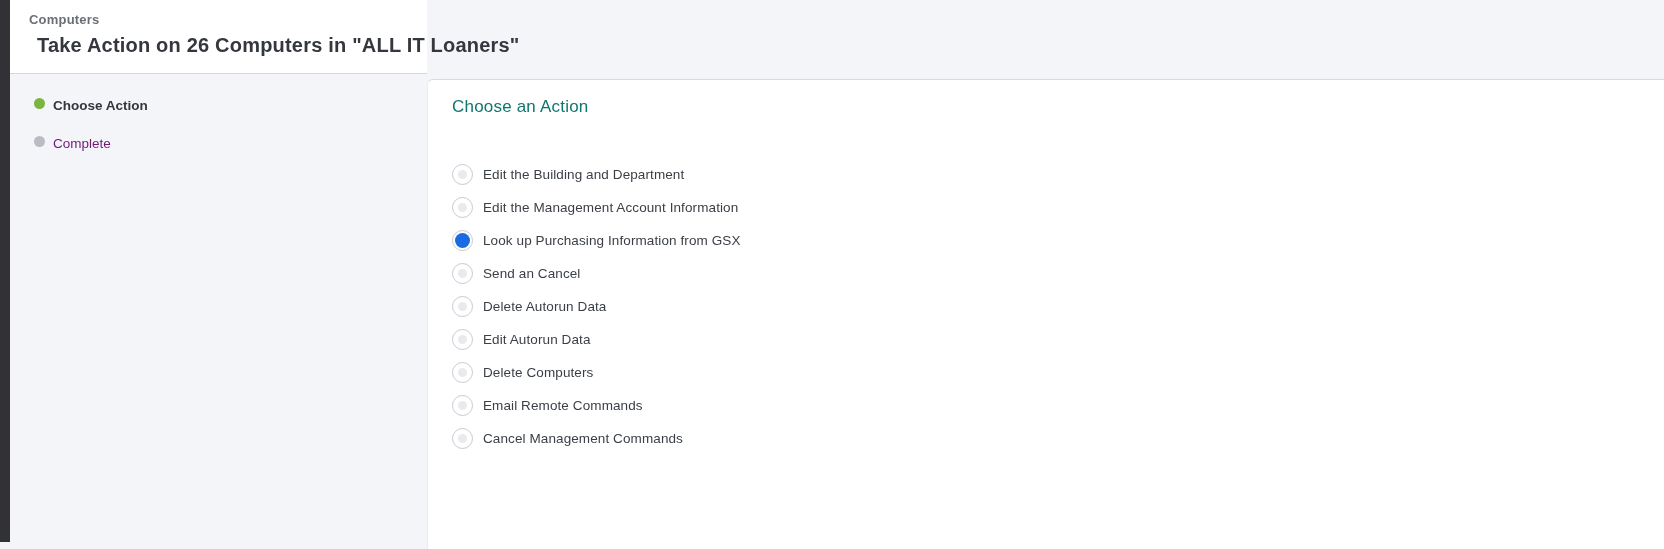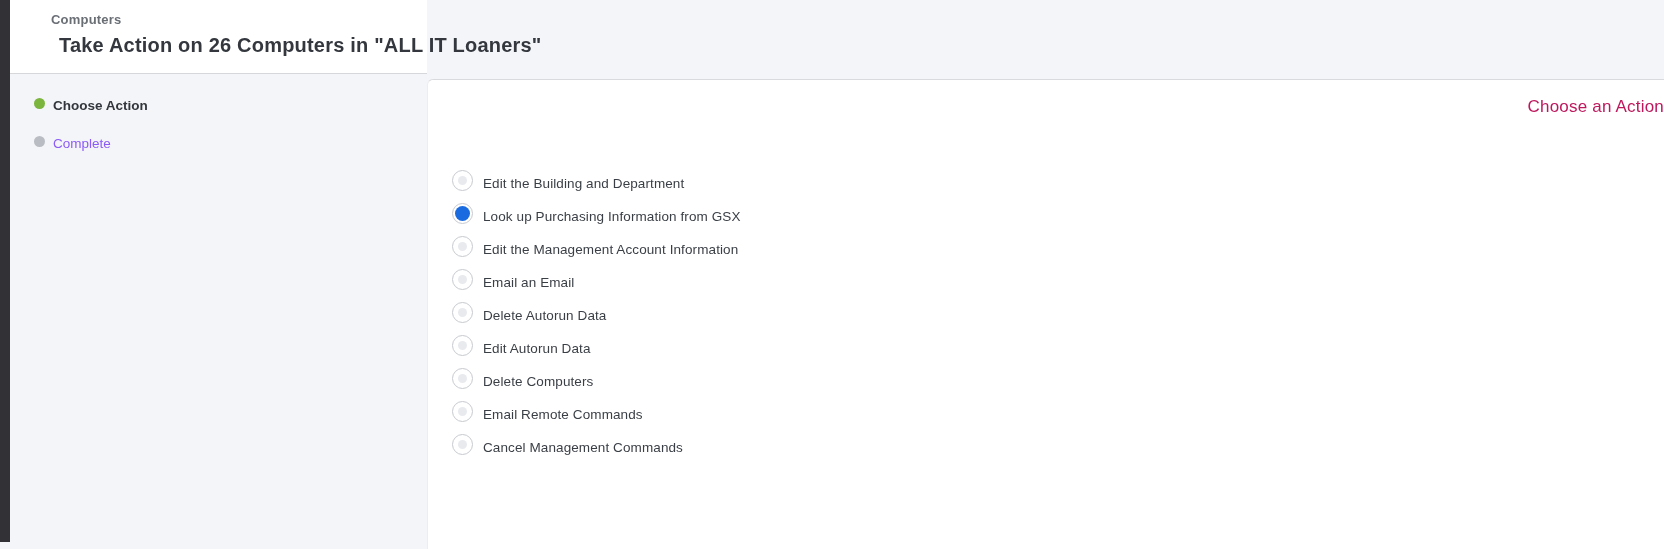--- a/index.html
+++ b/index.html
@@ -11,21 +11,21 @@
   }
   
   .dark-rail{
     position:absolute;left:0;top:0;width:10px;height:542px;
     background:var(--rail,#323236);
   }
   
   .header-left{
     position:absolute;left:10px;top:0;width:417px;height:74px;
     background:#ffffff;border-bottom:1px solid #d6d7db;
-    box-sizing:border-box;padding:12px 0 0 41px;
+    box-sizing:border-box;padding:12px 0 0 19px;
   }
   .breadcrumb{
     font-size:13px;font-weight:bold;color:#6a6f76;letter-spacing:.2px;
   }
   .page-title{
     margin-top:7px;font-size:20px;font-weight:bold;color:#34383e;letter-spacing:.2px;
     white-space:nowrap;
     margin-left:8px;
   }
   
@@ -33,34 +33,34 @@
     position:absolute;left:10px;top:75px;width:417px;bottom:0;
     background:var(--sidebar-bg,#f4f5f8);
     box-sizing:border-box;padding-top:23px;
   }
   .step{display:flex;align-items:flex-start;height:20px;padding-left:24px;margin-bottom:18px;}
   .step .dot{
     width:11px;height:11px;border-radius:50%;flex:0 0 auto;margin-right:8px;
     background:var(--step-inactive,#b9bdc3);
   }
   .step.active .dot{background:var(--step-active,#7cb53e);}
-  .step .step-label{font-size:13.5px;color:#8b5cf6;}
+  .step .step-label{font-size:13.5px;color:#701a75;}
   .step.active .step-label{font-weight:bold;color:#33373d;}
   
   .panel{
     position:absolute;left:427px;top:79px;right:0;bottom:0;
     background:#ffffff;border-top-left-radius:6px;
     border-top:1px solid #d9dade;border-left:1px solid #ededf0;
     box-sizing:border-box;
   }
   .panel-heading{
-    margin:17px 0 0 24px;font-size:17px;color:#be185d;letter-spacing:.2px;text-align:right;
+    margin:17px 0 0 24px;font-size:17px;color:#0f766e;letter-spacing:.2px;
   }
   .options{margin:41px 0 0 24px;}
-  .option-row{display:flex;align-items:flex-end;height:33px;cursor:pointer;}
+  .option-row{display:flex;align-items:center;height:33px;cursor:pointer;}
   .radio{
     width:21px;height:21px;border-radius:50%;box-sizing:border-box;
     border:1px solid #c7cacf;background:#fff;flex:0 0 auto;
     display:flex;align-items:center;justify-content:center;margin-right:10px;
   }
   .radio .inner{width:9px;height:9px;border-radius:50%;background:#e8eaee;}
   .option-row.selected .radio .inner{width:15px;height:15px;background:var(--accent,#1b6be0);}
   .option-label{font-size:13.5px;color:#3a3f46;letter-spacing:.1px;}
 </style>
 </head>
@@ -88,37 +88,37 @@
 
 <div class="panel">
   <div class="panel-heading">Choose an Action</div>
   <div class="options">
       <div class="option-row">
         <span class="radio">
           <span class="inner"></span>
         </span>
         <span class="option-label">Edit the Building and Department</span>
       </div>
+      <div class="option-row">
+        <span class="radio">
+          <span class="inner"></span>
+        </span>
+        <span class="option-label">Edit the Management Account Information</span>
+      </div>
       <div class="option-row selected">
         <span class="radio">
           <span class="inner"></span>
         </span>
         <span class="option-label">Look up Purchasing Information from GSX</span>
       </div>
       <div class="option-row">
         <span class="radio">
           <span class="inner"></span>
         </span>
-        <span class="option-label">Edit the Management Account Information</span>
-      </div>
-      <div class="option-row">
-        <span class="radio">
-          <span class="inner"></span>
-        </span>
-        <span class="option-label">Email an Email</span>
+        <span class="option-label">Send an Cancel</span>
       </div>
       <div class="option-row">
         <span class="radio">
           <span class="inner"></span>
         </span>
         <span class="option-label">Delete Autorun Data</span>
       </div>
       <div class="option-row">
         <span class="radio">
           <span class="inner"></span>

